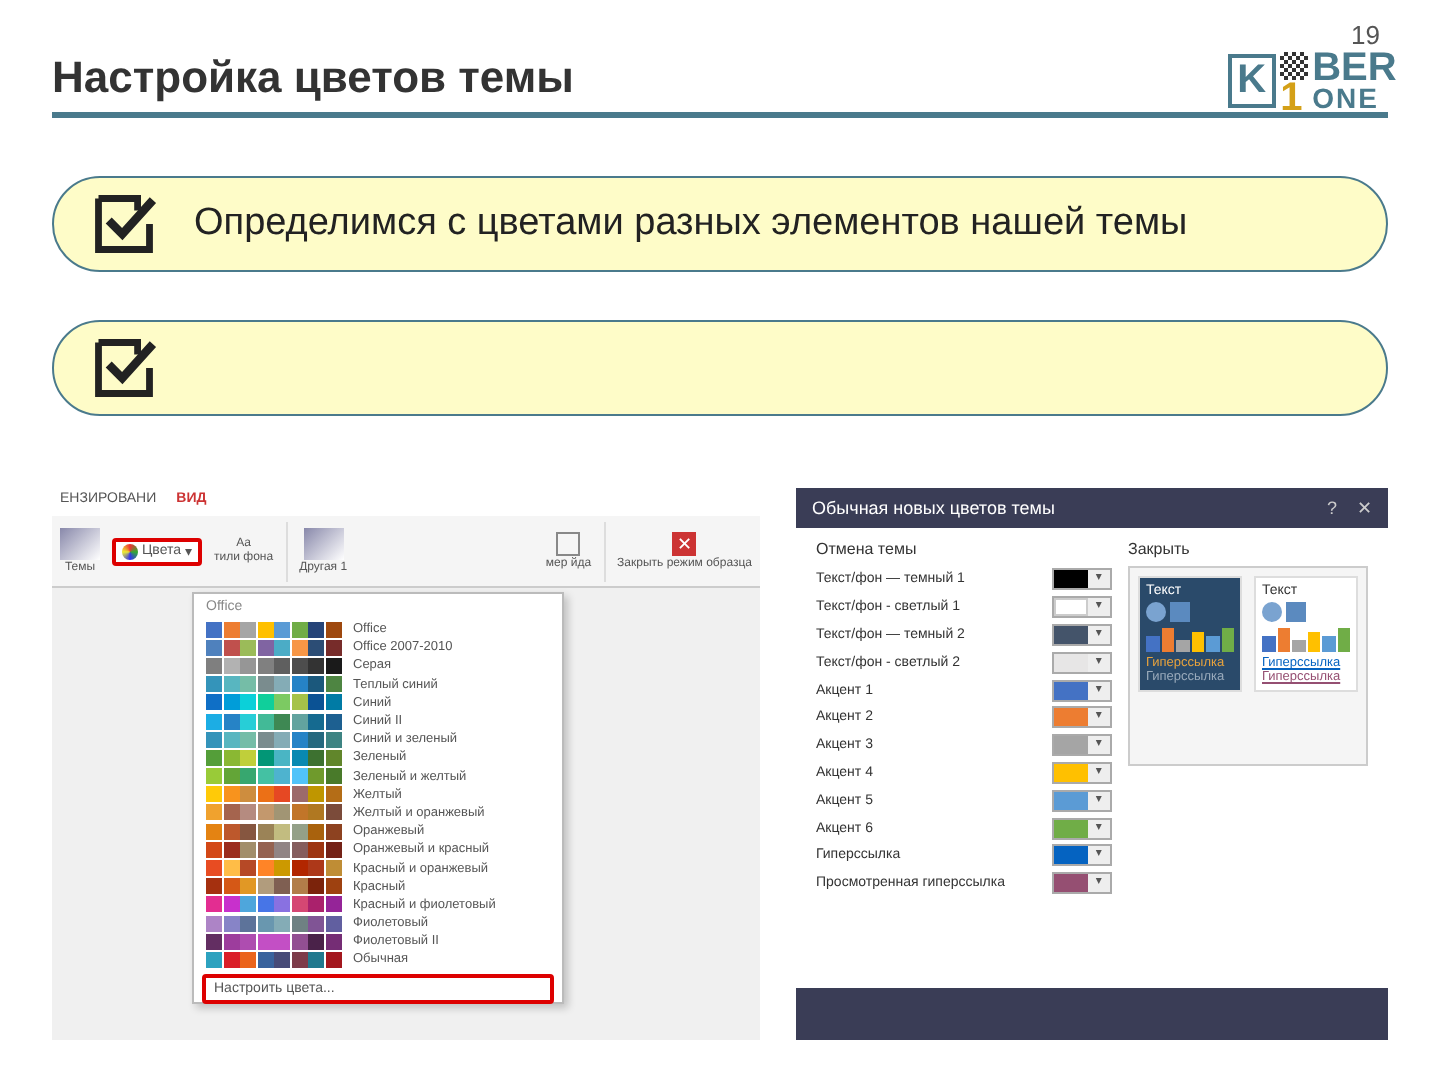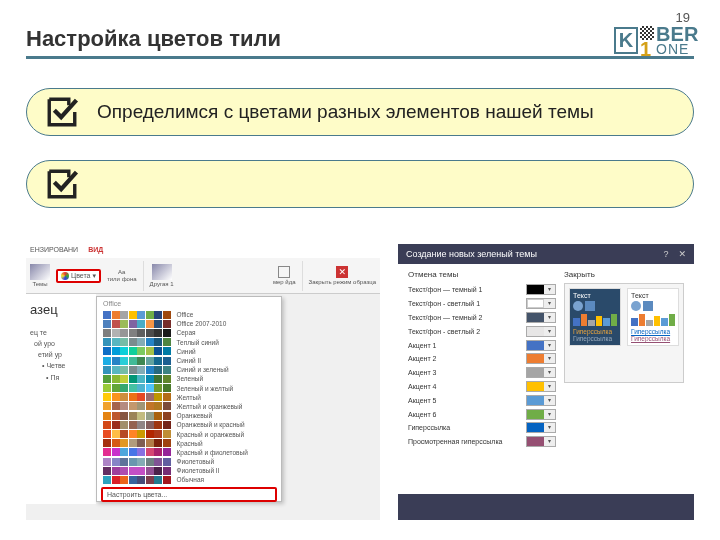--- a/index.html
+++ b/index.html
@@ -6,21 +6,21 @@
   body { width: 720px; height: 540px; font-family: Arial, sans-serif; background: #fff; position: relative; overflow: hidden; }
   
   .page-num { position: absolute; top: 10px; right: 30px; font-size: 13px; color: #555; }
   .title { position: absolute; top: 26px; left: 26px; font-size: 22px; font-weight: bold; color: #333; }
   .title-underline { position: absolute; top: 56px; left: 26px; width: 668px; height: 3px; background: #4a7a8c; }
   .logo { position: absolute; top: 24px; right: 28px; width: 72px; height: 32px; display:flex; align-items:center; justify-content:center; gap:2px; }
   .logo-k { font-weight:bold; font-size:20px; color:#4a7a8c; background:#fff; border:2px solid #4a7a8c; padding:0 3px; }
   .logo-qr { width:14px; height:14px; background: repeating-conic-gradient(#333 0 25%, #fff 0 50%) 0 0/4px 4px; margin-top:4px;}
   .logo-1 { font-weight:bold; font-size:20px; color:#d4a017; }
   .logo-ber { font-weight:bold; font-size:20px; color:#4a7a8c;text-align:right; }
-  .logo-one { font-weight:normal; font-size:14px; color:#4a7a8c; letter-spacing:1px;}
+  .logo-one { font-weight:bold; font-size:14px; color:#4a7a8c; letter-spacing:1px;}
   .logo-stack{display:flex;flex-direction:column;line-height:0.9;}
   
   .callout { position: absolute; left: 26px; width: 668px; background: #fefcc8; border: 1.5px solid #4a7a8c; border-radius: 28px; display: flex; align-items: center; padding: 6px 18px; }
   .callout1 { top: 88px; }
   .callout2 { top: 160px; }
   .check-icon { width: 34px; height: 34px; margin-right: 18px; flex-shrink:0; position:relative; }
   .check-icon svg { width:100%; height:100%; }
   .callout-text { font-size: 19px; line-height: 1.25; color: #222; }
   
   
@@ -76,21 +76,21 @@
   .dlg-footer{height:26px;background:#fff;border-top:1px solid #ccc;display:flex;align-items:center;justify-content:flex-end;padding:0 8px;gap:6px;}
   .dlg-footer-left{justify-content:space-between;}
   .dlg-btn{border:1px solid #999;background:#f0f0f0;padding:2px 10px;font-size:8px;}
   .dlg-btn.primary{border:1.5px solid #4a7ac9;}
   .dlg-btn.disabled{color:#bbb;border-color:#ddd;}
 </style>
 </head>
 <body>
 
 <div class="page-num">19</div>
-<div class="title">Настройка цветов тили</div>
+<div class="title">Настройка цветов темы</div>
 <div class="title-underline"></div>
 <div class="logo">
   <span class="logo-k">K</span>
   <span class="logo-stack">
       <span class="logo-qr"></span>
       <span class="logo-1">1</span>
     </span>
   <span class="logo-stack">
       <span class="logo-ber">BER</span>
       <span class="logo-one">ONE</span>
@@ -144,30 +144,20 @@
     <div class="rb-item">
         <span style="width:12px;height:12px;border:1px solid #888"></span>
         <span>мер йда</span>
       </div>
     <div class="ribbon-sep"></div>
     <div class="rb-item">
         <span class="close-x">✕</span>
         <span>Закрыть режим образца</span>
       </div>
   </div>
-  <div class="slide-bg">
-    <div class="slide-title">азец</div>
-    <div id="slide-items">
-        <div style="margin-left: 0px;">ец те</div>
-        <div style="margin-left: 4px;">ой уро</div>
-        <div style="margin-left: 8px;">етий ур</div>
-        <div style="margin-left: 12px;">• Четве</div>
-        <div style="margin-left: 16px;">• Пя</div>
-      </div>
-  </div>
   <div class="dropdown">
     <div class="dd-hdr">Office</div>
     <div id="theme-rows">
         <div class="dd-row">
           <div class="swatches">
             <span style="background: rgb(68, 114, 196);"></span>
             <span style="background: rgb(237, 125, 49);"></span>
             <span style="background: rgb(165, 165, 165);"></span>
             <span style="background: rgb(255, 192, 0);"></span>
             <span style="background: rgb(91, 155, 213);"></span>
@@ -411,21 +401,21 @@
           </div>
           <span class="dd-label">Обычная</span>
         </div>
       </div>
     <div class="dd-custom">Настроить цвета...</div>
   </div>
 </div>
 
 <div class="shot-right">
   <div class="dlg-title">
-    <span>Создание новых зеленый темы</span>
+    <span>Обычная новых цветов темы</span>
     <span class="btns">
         <span>?</span>
         <span>✕</span>
       </span>
   </div>
   <div class="dlg-body">
     <div class="dlg-col-left">
       <div class="dlg-section-label">Отмена темы</div>
       <div id="color-rows">
           <div class="color-row">

